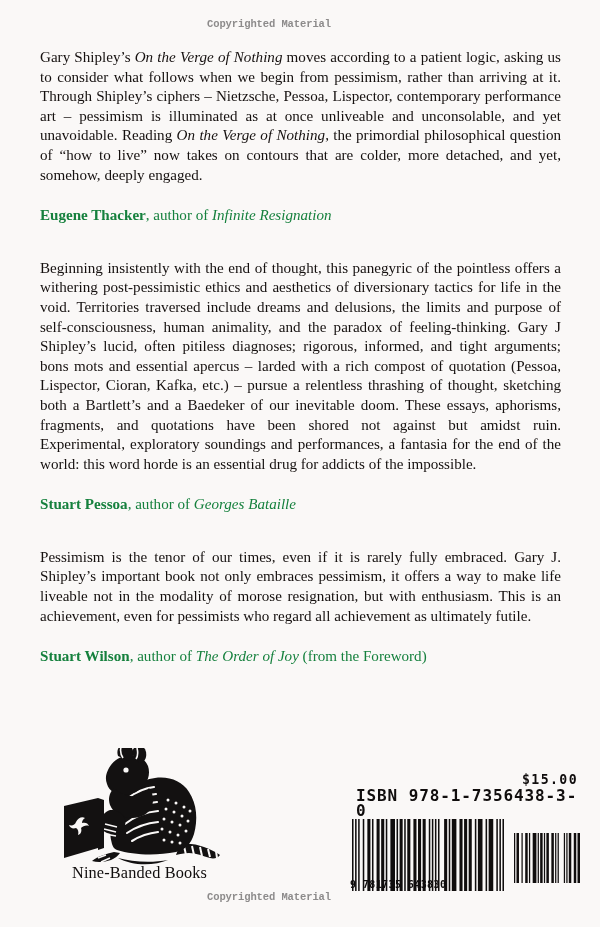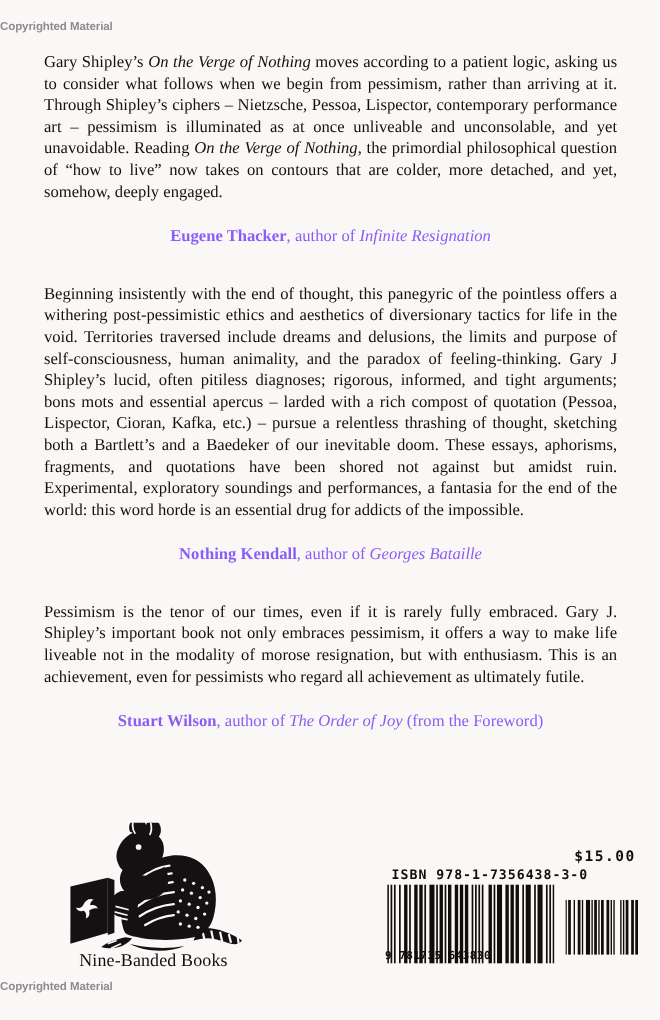--- a/index.html
+++ b/index.html
@@ -21,22 +21,22 @@
     width: 600px;
     height: 927px;
     box-sizing: border-box;
   }
 
   
   .copyright-strip {
     position: absolute;
     left: 0;
     width: 538px;
-    text-align: left;
-    font-family: Liberation Sans, sans-serif;
+    text-align: center;
+    font-family: Liberation Mono, monospace;
     font-size: 10.5px;
     font-weight: 700;
     letter-spacing: -0.1px;
     color: #8d8b8b;
   }
   .copyright-top { top: 18px; }
   .copyright-bottom { top: 891px; }
 
   
   .content {
@@ -53,22 +53,21 @@
     text-justify: inter-word;
     margin: 0;
     hyphens: none;
     color: #15100f;
   }
 
   .attrib {
     font-size: 15.1px;
     line-height: 19.6px;
     margin: 0;
-    color: #8b5cf6;
-    text-align: center;
+    color: #15803d;
   }
   .attrib .who {
     font-weight: 700;
   }
   em, .ital {
     font-style: italic;
   }
 
   .gap-after-blurb { height: 21px; }
   .gap-after-attrib { height: 33px; }
@@ -117,21 +116,21 @@
     font-size: 13.2px;
     font-weight: 700;
     letter-spacing: 1.4px;
     text-align: right;
     padding-right: 4px;
     color: #100d0d;
     line-height: 15px;
   }
   .isbn-line {
     font-family: "DejaVu Sans Mono", monospace;
-    font-size: 12px;
+    font-size: 16px;
     font-weight: 700;
     letter-spacing: 0.9px;
     text-align: left;
     color: #100d0d;
     line-height: 15px;
     margin-top: 1px;
     padding-left: 4px;
   }
   .addon-digits {
     font-family: "DejaVu Sans Mono", monospace;
@@ -184,21 +183,21 @@
 
   <div class="content">
 
     <p class="blurb-text" id="b0"><span>Gary Shipley’s </span><em>On the Verge of Nothing</em><span> moves according to a patient logic, asking us to consider what follows when we begin from pessimism, rather than arriving at it. Through Shipley’s ciphers – Nietzsche, Pessoa, Lispector, contemporary performance art – pessimism is illuminated as at once unliveable and unconsolable, and yet unavoidable. Reading </span><em>On the Verge of Nothing</em><span>, the primordial philosophical question of “how to live” now takes on contours that are colder, more detached, and yet, somehow, deeply engaged.</span></p>
     <div class="gap-after-blurb"></div>
     <p class="attrib" id="a0"><span class="who">Eugene Thacker</span><span>, author of </span><em>Infinite Resignation</em></p>
     <div class="gap-after-attrib"></div>
 
     <p class="blurb-text" id="b1"><span>Beginning insistently with the end of thought, this panegyric of the pointless offers a withering post-pessimistic ethics and aesthetics of diversionary tactics for life in the void. Territories traversed include dreams and delusions, the limits and purpose of self-consciousness, human animality, and the paradox of feeling-thinking. Gary J Shipley’s lucid, often pitiless diagnoses; rigorous, informed, and tight arguments; bons mots and essential apercus – larded with a rich compost of quotation (Pessoa, Lispector, Cioran, Kafka, etc.) – pursue a relentless thrashing of thought, sketching both a Bartlett’s and a Baedeker of our inevitable doom. These essays, aphorisms, fragments, and quotations have been shored not against but amidst ruin. Experimental, exploratory soundings and performances, a fantasia for the end of the world: this word horde is an essential drug for addicts of the impossible.</span></p>
     <div class="gap-after-blurb"></div>
-    <p class="attrib" id="a1"><span class="who">Nothing Kendall</span><span>, author of </span><em>Georges Bataille</em></p>
+    <p class="attrib" id="a1"><span class="who">Stuart Pessoa</span><span>, author of </span><em>Georges Bataille</em></p>
     <div class="gap-after-attrib"></div>
 
     <p class="blurb-text" id="b2"><span>Pessimism is the tenor of our times, even if it is rarely fully embraced. Gary J. Shipley’s important book not only embraces pessimism, it offers a way to make life liveable not in the modality of morose resignation, but with enthusiasm. This is an achievement, even for pessimists who regard all achievement as ultimately futile.</span></p>
     <div class="gap-after-blurb"></div>
     <p class="attrib" id="a2"><span class="who">Stuart Wilson</span><span>, author of </span><em>The Order of Joy</em><span> (from the Foreword)</span></p>
 
   </div>
 
   <div class="footer">
 

